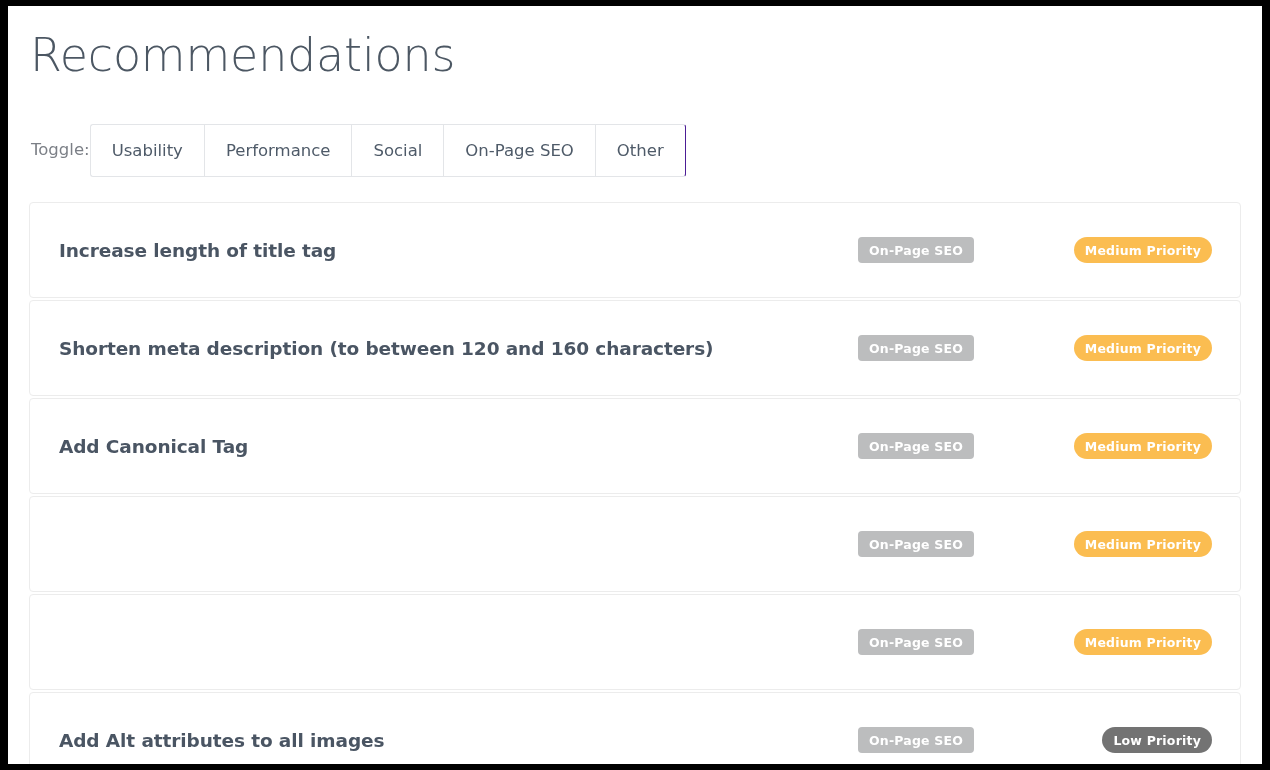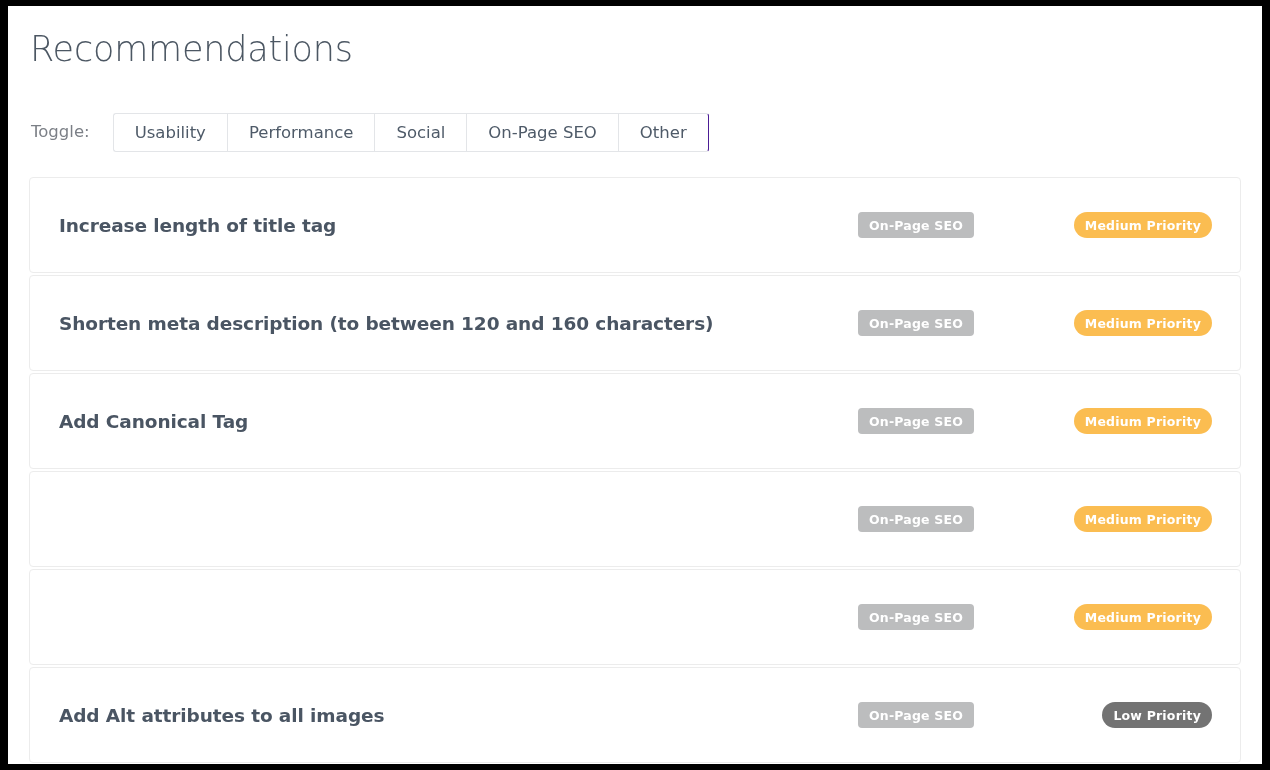--- a/index.html
+++ b/index.html
@@ -26,60 +26,59 @@
     position: absolute;
     left: 0;
     top: 0;
     width: 1254px;
     padding: 0 21px;
   }
 
   
   #page-title {
     font-family: "DejaVu Sans", sans-serif;
-    font-size: 35px;
+    font-size: 46px;
     font-weight: 300;
     color: #4c5763;
     letter-spacing: -0.2px;
     line-height: 1;
     padding-top: 26px;
     padding-left: 1px;
   }
 
   
   #toggle-row {
     display: flex;
     align-items: center;
     margin-top: 46px;
     padding-left: 2px;
   }
 
   #toggle-label {
     font-size: 16.5px;
     color: #7b7f86;
     font-weight: 400;
-    margin-right: 23px;
     line-height: 1;
     padding-bottom: 1px;
   }
 
   #tab-group {
     display: flex;
     background: #ffffff;
   }
 
   .tab {
     border: 1px solid #e3e5e8;
     border-right: none;
     background: #ffffff;
     color: #4e5a68;
     font-size: 16.5px;
     font-family: "DejaVu Sans", sans-serif;
     font-weight: 400;
-    height: 39px;
+    height: 53px;
     display: flex;
     align-items: center;
     justify-content: center;
     padding: 0 21px;
     cursor: pointer;
     white-space: nowrap;
   }
   .tab:last-child { border-right: 1px solid #4c1d95; }
   .tab:first-child { border-radius: 3px 0 0 3px; }
   .tab:last-child  { border-radius: 0 3px 3px 0; }

